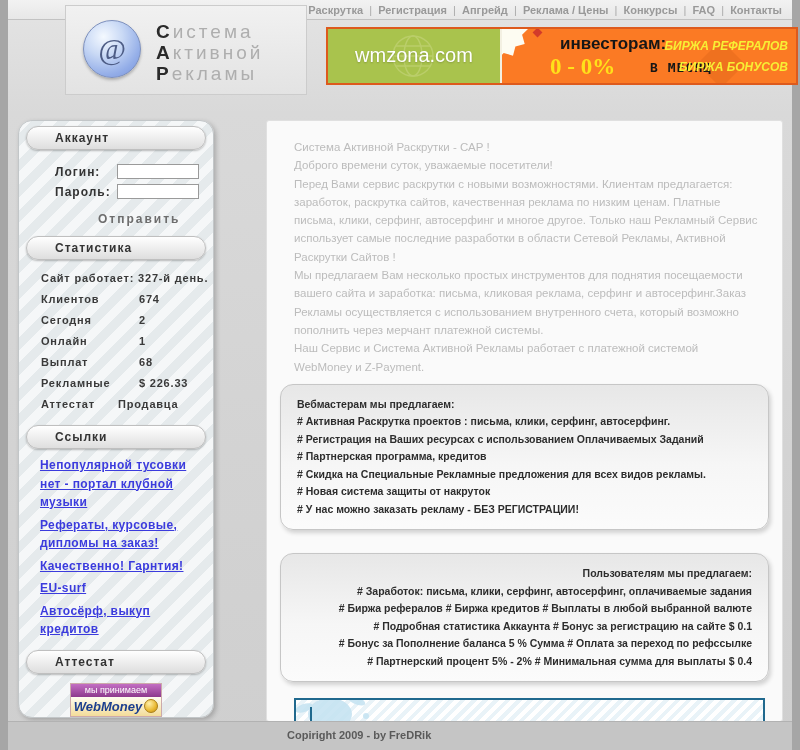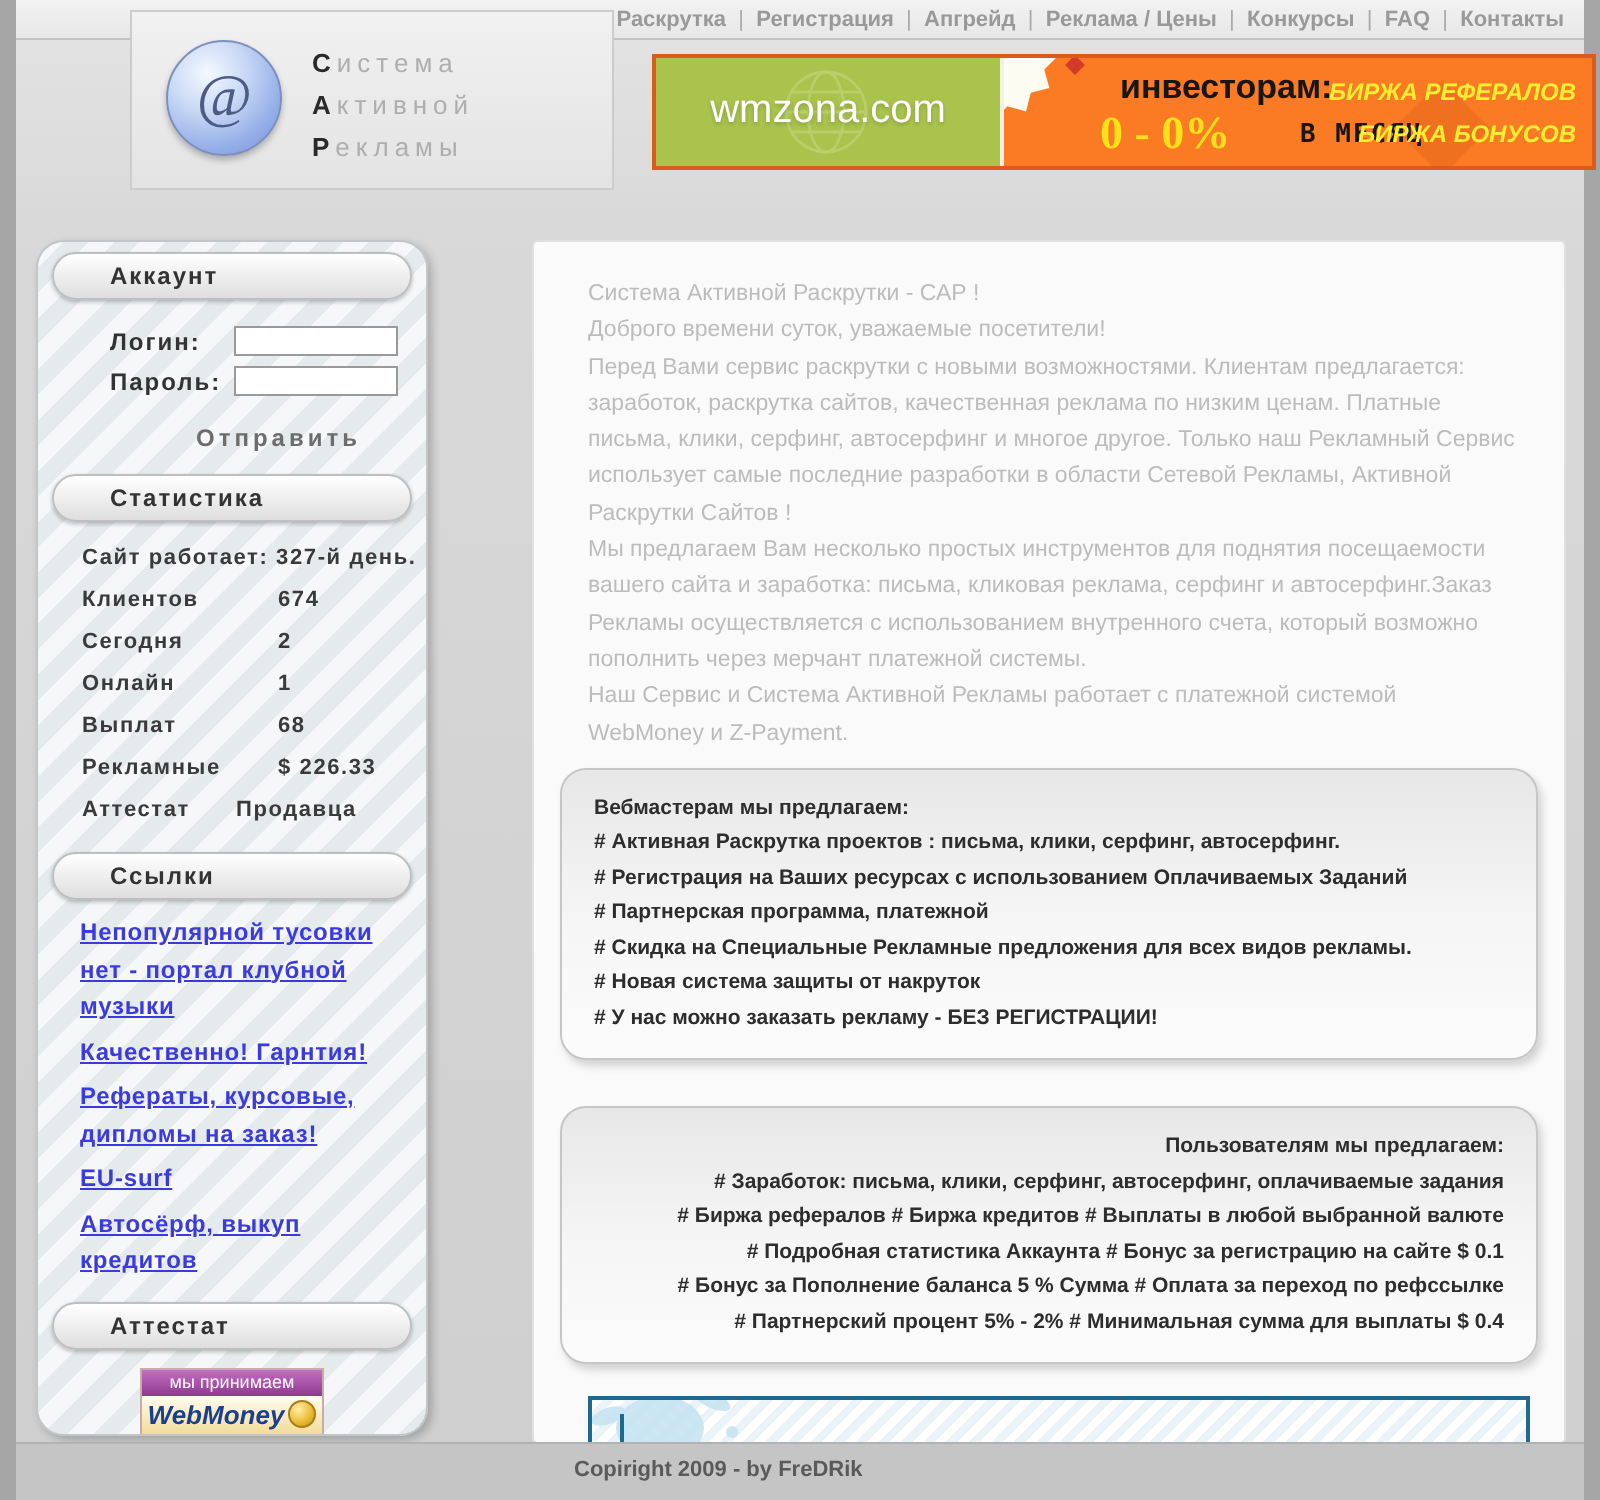--- a/index.html
+++ b/index.html
@@ -30,21 +30,21 @@
   }
   .logo-circle{
     position:absolute;left:17px;top:14px;width:56px;height:56px;border-radius:50%;
     background:radial-gradient(circle at 35% 28%,#f4f9ff 0%,#c9d9f5 35%,#94aee8 70%,#7490da 100%);
     border:1px solid #7d90bd;
     box-shadow:0 2px 3px rgba(0,0,0,0.25);
     text-align:center;line-height:56px;
     font-family:"Liberation Serif",serif;font-style:italic;font-size:30px;color:#4d5c85;
   }
   .logo-text{position:absolute;left:90px;top:15px;}
-  .logo-line{font-size:13px;letter-spacing:3px;line-height:21px;color:#aeaeae;}
+  .logo-line{font-size:19px;letter-spacing:3px;line-height:21px;color:#aeaeae;}
   .logo-initial{color:#2a2a2a;font-weight:bold;}
   
   .banner{
     position:absolute;left:318px;top:27px;width:468px;height:54px;
     border:2px solid #dd5a1d;display:flex;overflow:hidden;background:#fb7a24;
   }
   .banner-green{
     position:relative;width:172px;height:100%;background:#a9c34d;flex:none;
     border-right:2px solid #f3f0e2;overflow:hidden;
   }
@@ -214,22 +214,22 @@
       <div class="cert-row">
         <span>Аттестат</span>
         <span class="cert-value">Продавца</span>
       </div>
     </div>
 
     <div class="pill links-h">Ссылки</div>
     <div class="side-links">
 
     <a class="side-link">Непопулярной тусовки нет - портал клубной музыки</a>
+        <a class="side-link">Рефераты, курсовые, дипломы на заказ!</a>
         <a class="side-link">Качественно! Гарнтия!</a>
-        <a class="side-link">Рефераты, курсовые, дипломы на заказ!</a>
         <a class="side-link">EU-surf</a>
         <a class="side-link">Автосёрф, выкуп кредитов</a>
       </div>
 
     <div class="pill att-h">Аттестат</div>
     <div class="badges">
       <div class="badge badge-wm">
         <div class="wm-top">мы принимаем</div>
         <div class="wm-body"><span>WebMoney</span><span class="wm-coin"></span></div>
       </div>
@@ -246,21 +246,21 @@
         <p>Мы предлагаем Вам несколько простых инструментов для поднятия посещаемости вашего сайта и заработка: письма, кликовая реклама, серфинг и автосерфинг.Заказ Рекламы осуществляется с использованием внутренного счета, который возможно пополнить через мерчант платежной системы.</p>
         <p>Наш Сервис и Система Активной Рекламы работает с платежной системой WebMoney и Z-Payment.</p>
       </div>
 
     <div class="offer-box">
       <div class="box-line">Вебмастерам мы предлагаем:</div>
       <div>
 
       <div class="box-line"># Активная Раскрутка проектов : письма, клики, серфинг, автосерфинг.</div>
           <div class="box-line"># Регистрация на Ваших ресурсах с использованием Оплачиваемых Заданий</div>
-          <div class="box-line"># Партнерская программа, платежной</div>
+          <div class="box-line"># Партнерская программа, кредитов</div>
           <div class="box-line"># Скидка на Специальные Рекламные предложения для всех видов рекламы.</div>
           <div class="box-line"># Новая система защиты от накруток</div>
           <div class="box-line"># У нас можно заказать рекламу - БЕЗ РЕГИСТРАЦИИ!</div>
         </div>
     </div>
 
     <div class="offer-box second">
       <div class="box-line">Пользователям мы предлагаем:</div>
       <div>
 

